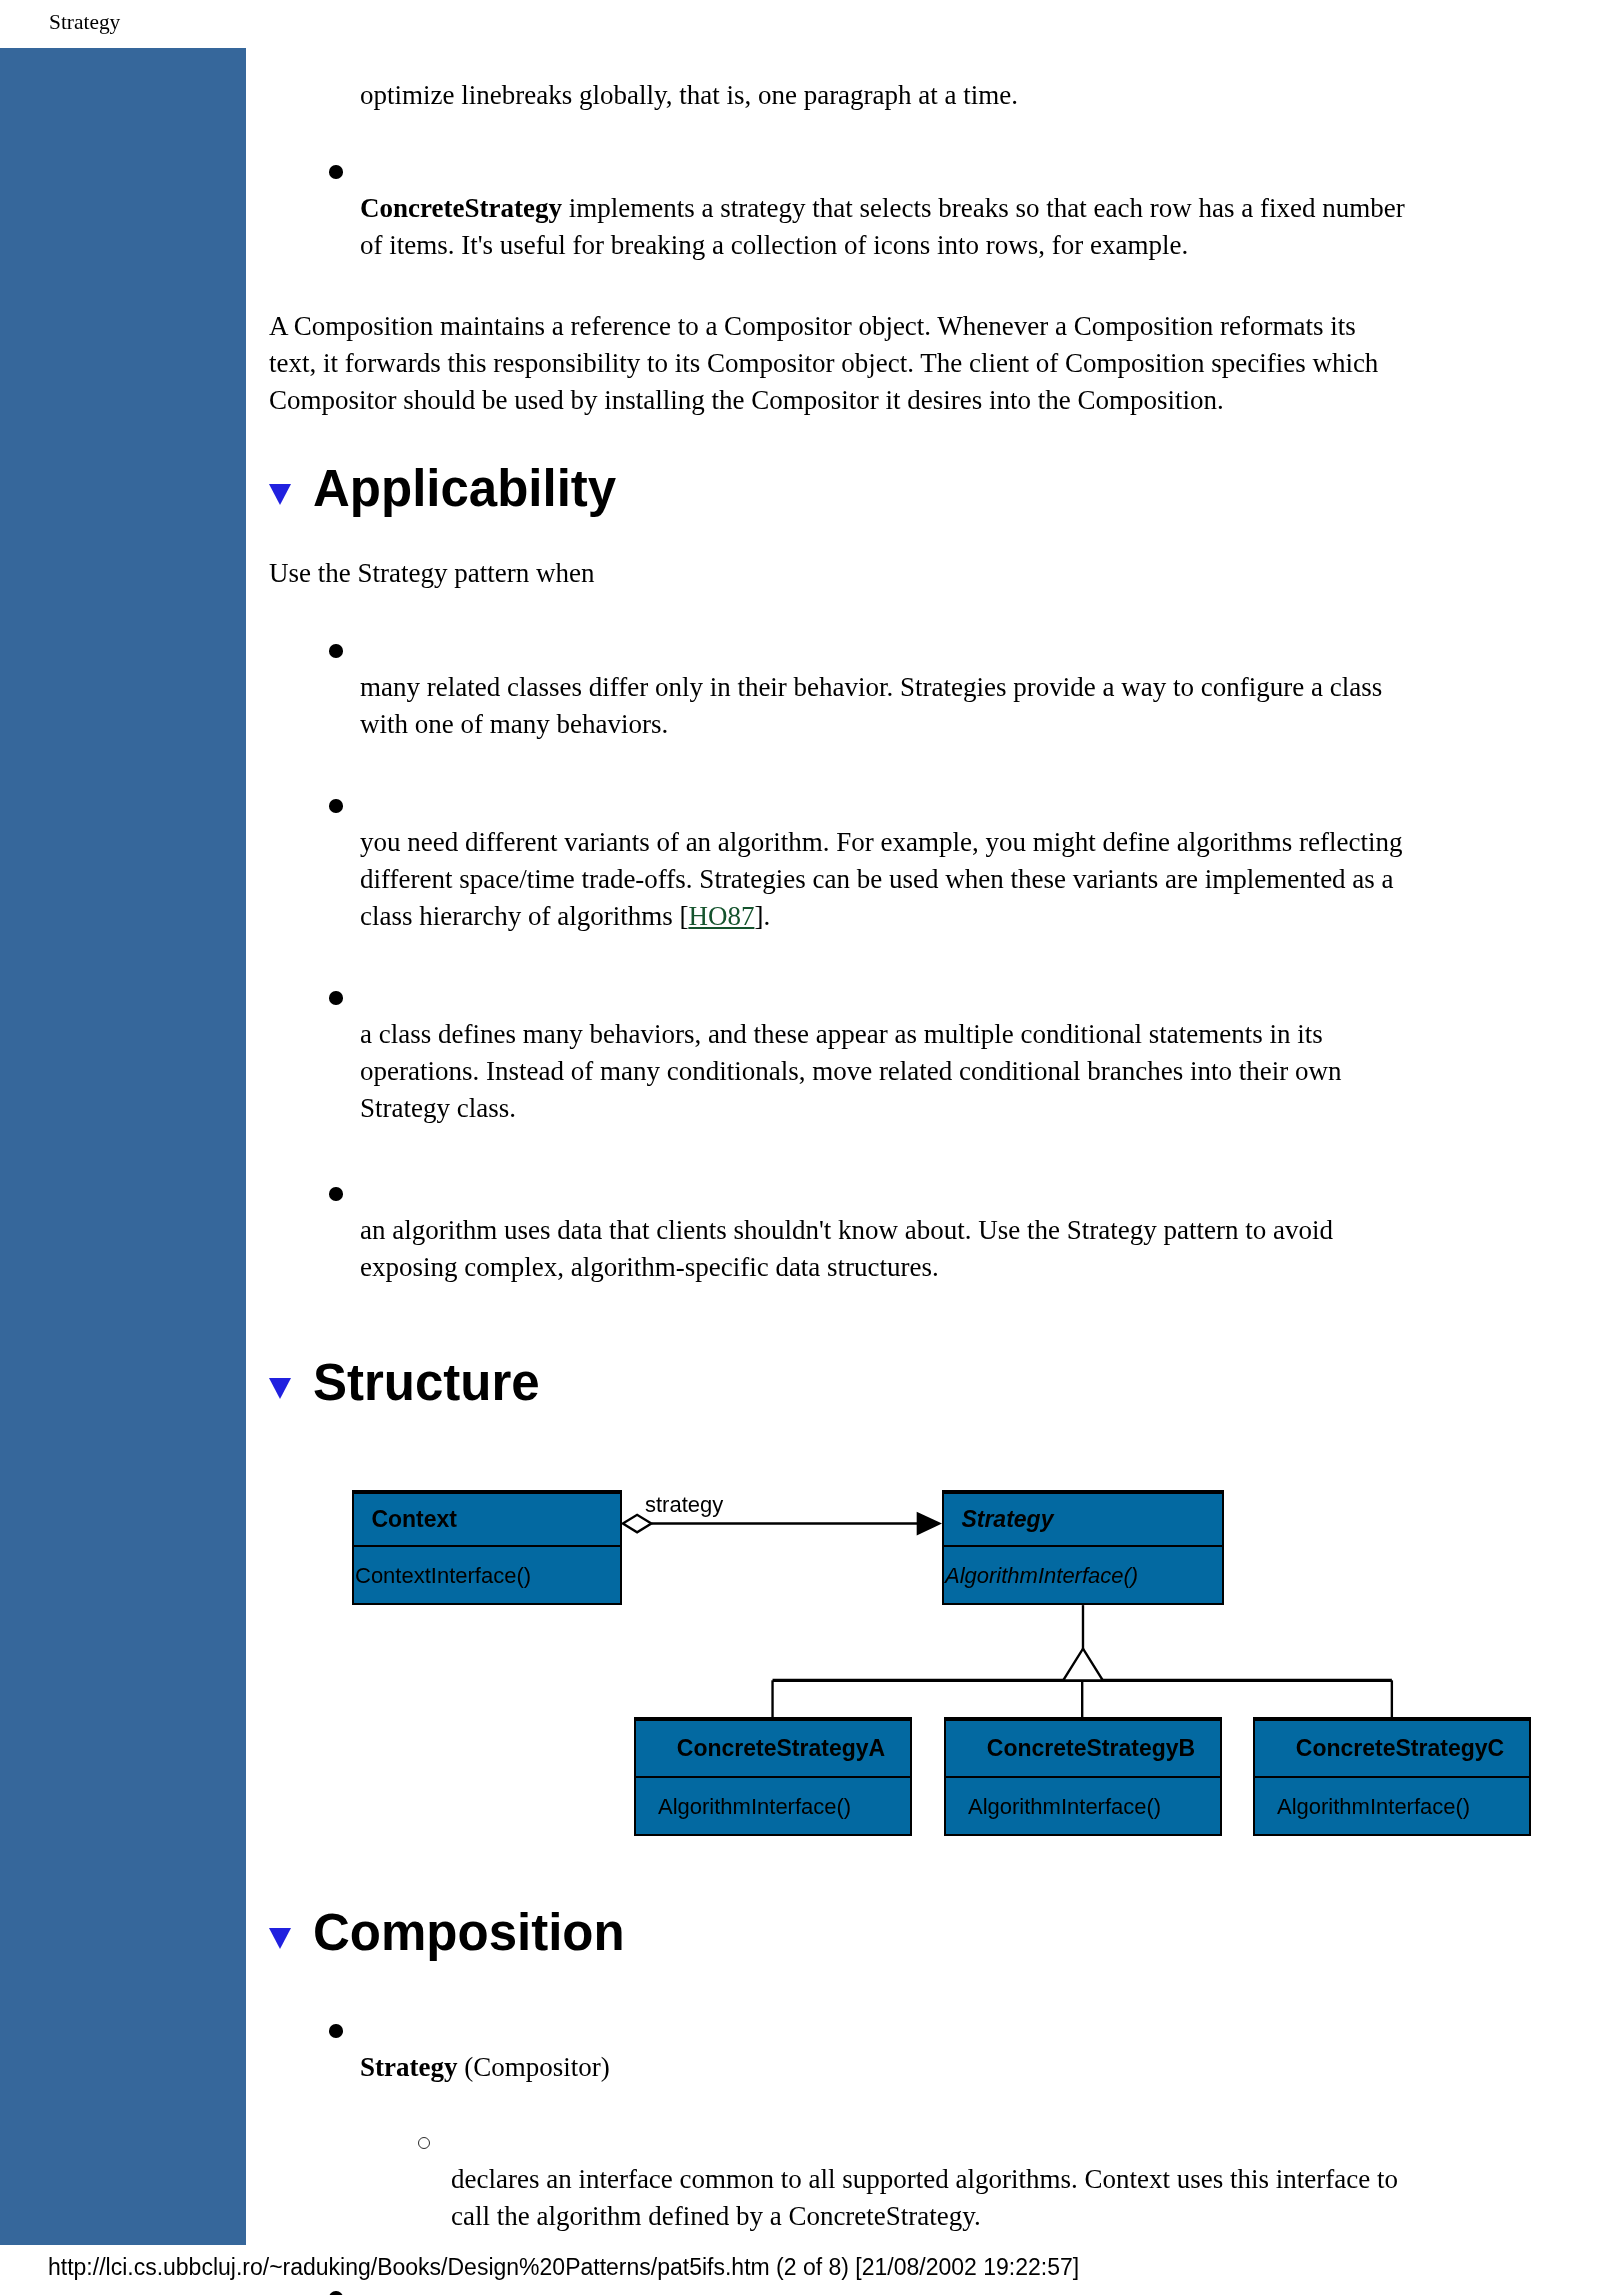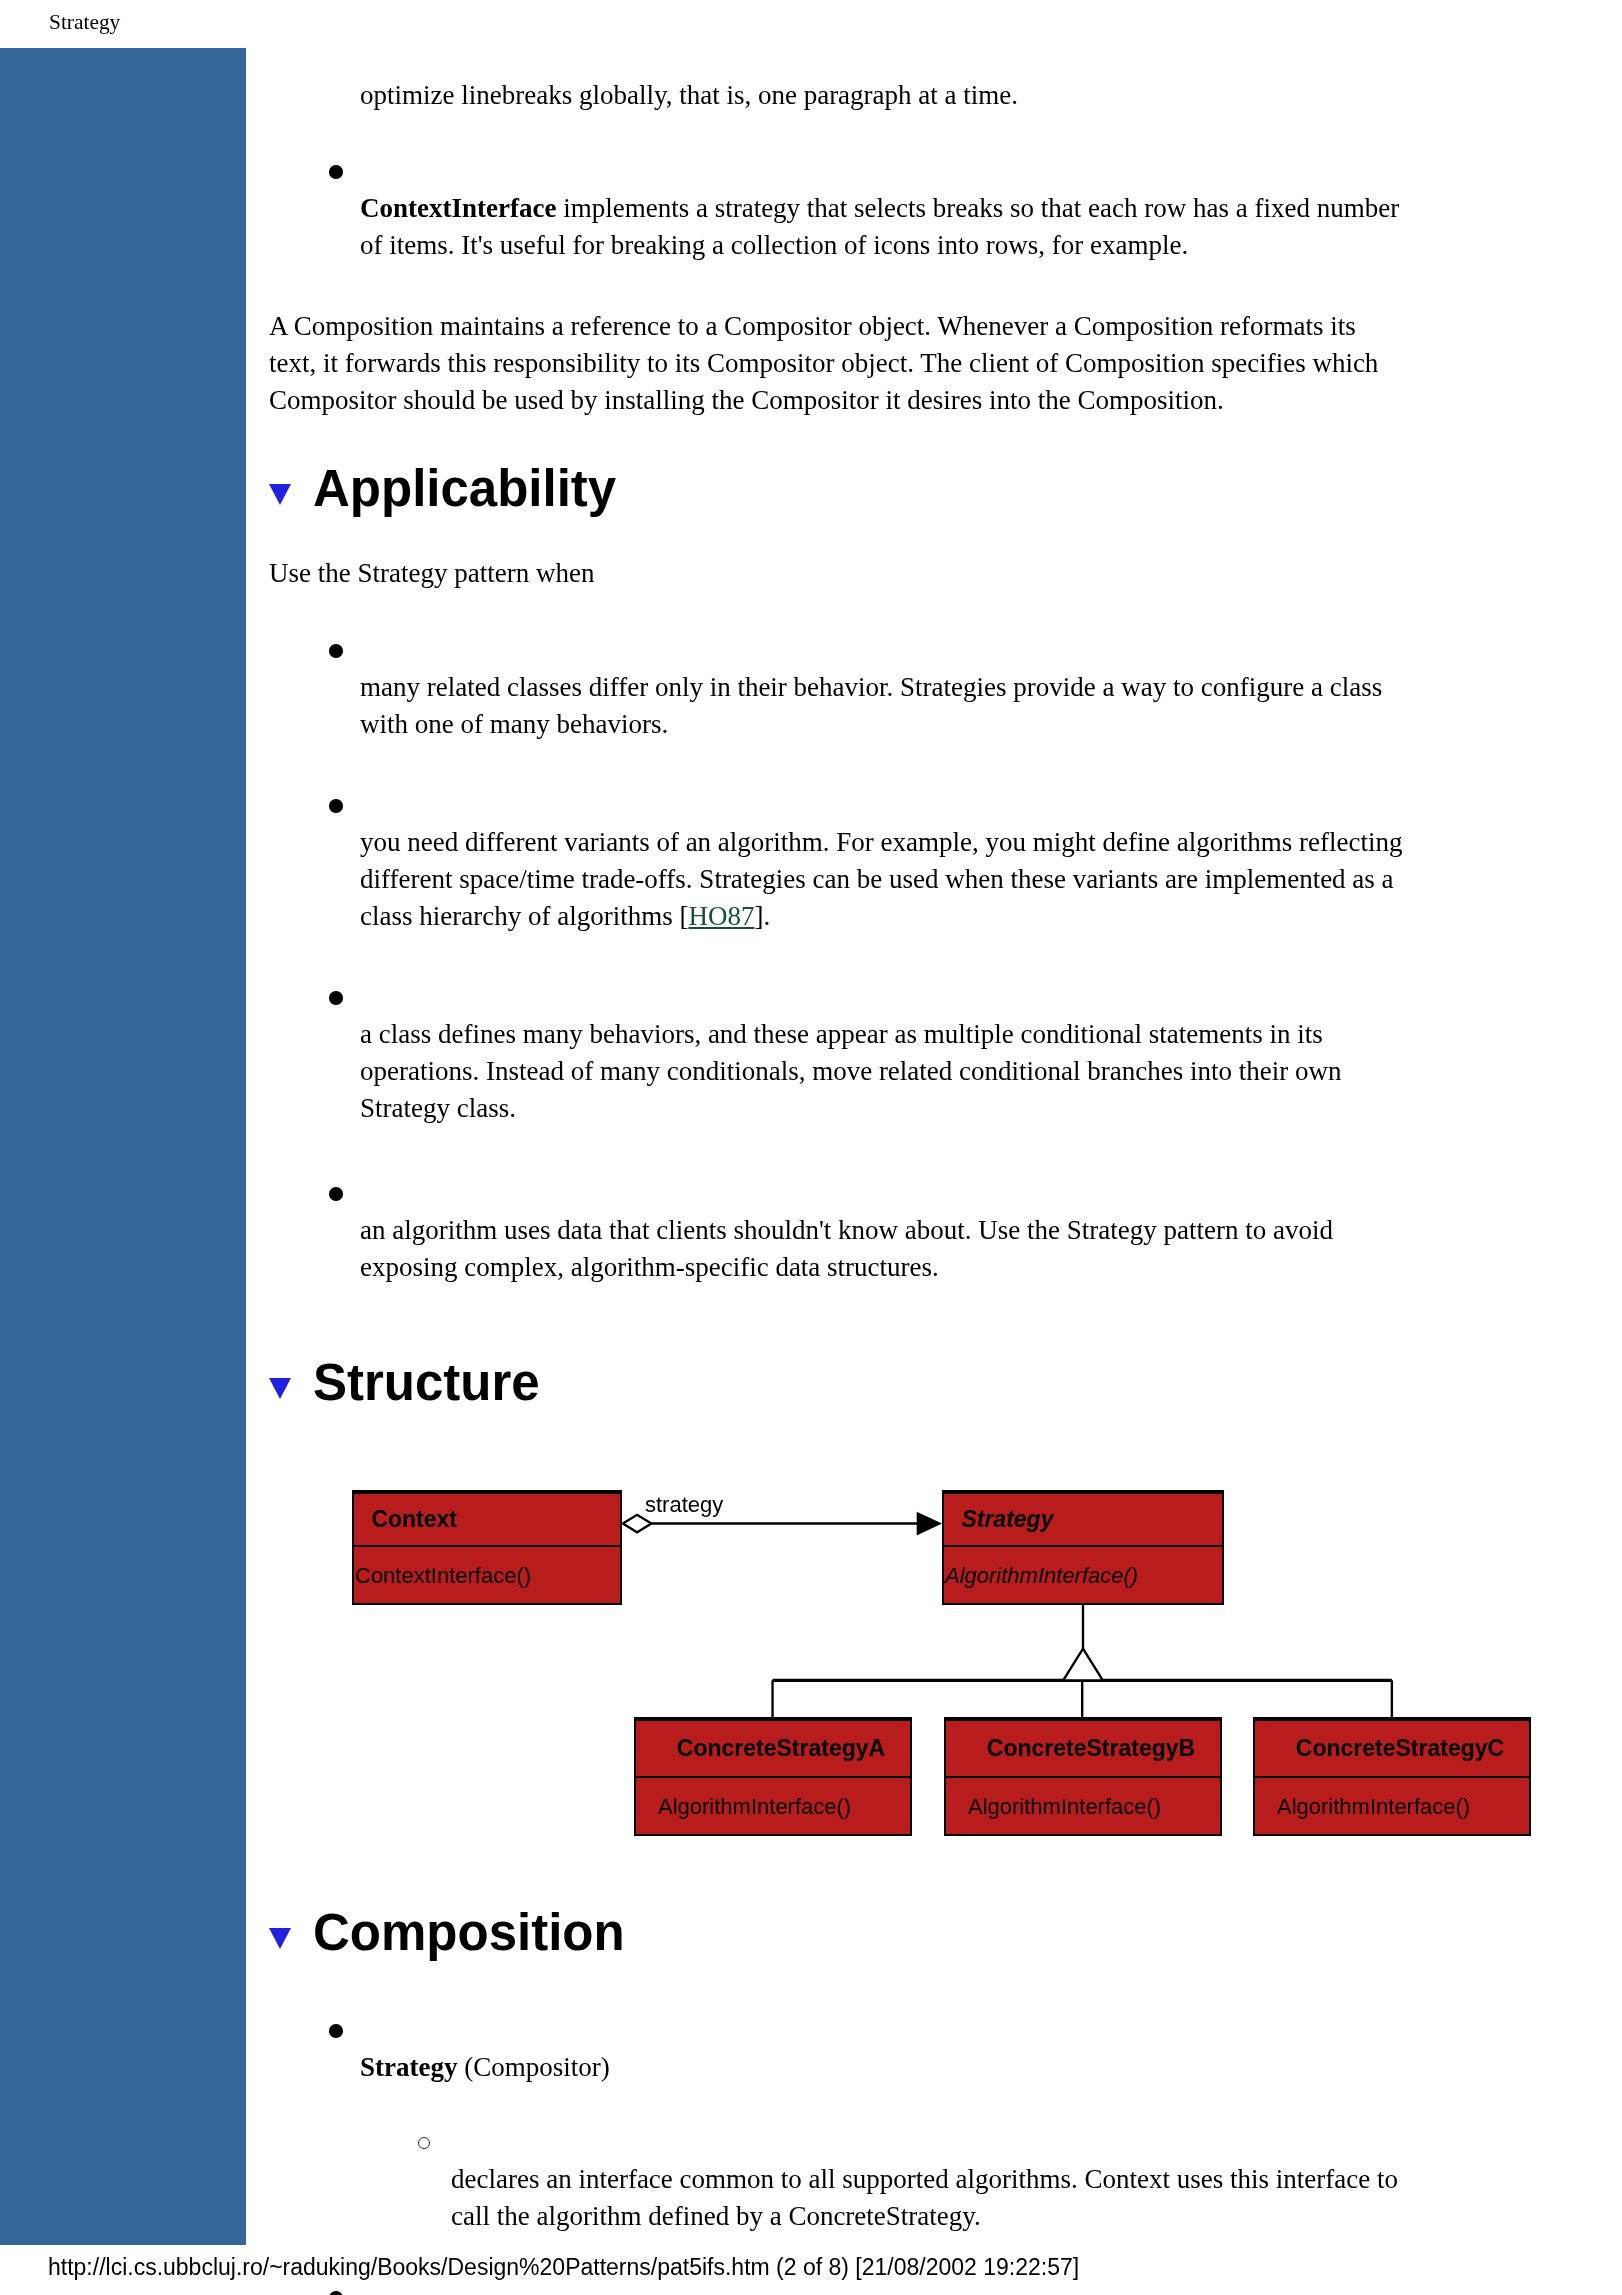--- a/index.html
+++ b/index.html
@@ -42,21 +42,21 @@
     font-family:"Liberation Sans", sans-serif; font-weight:bold;
     font-size:51px; line-height:51px; margin-left:22px;
   }
   a.doc-link { color:#14532d; text-decoration:underline; }
 
   
   .diagram { position:relative; margin-left:83px; width:1184px; height:349px;
     font-family:"Liberation Sans", sans-serif; }
   .svg-layer { position:absolute; left:0; top:0; }
   .uml-box {
-    position:absolute; background:#b91c1c; display:flex; flex-direction:column;
+    position:absolute; background:#0369a1; display:flex; flex-direction:column;
     border:2.4px solid #000; border-top-width:4px; box-sizing:border-box;
   }
   .uml-title {
     flex:none; border-bottom:2.4px solid #000; display:flex; align-items:center;
     font-weight:bold; font-size:23px; padding-left:17.4px;
   }
   .uml-method { flex:1; display:flex; align-items:center; font-size:22px; padding-left:1px; }
   .it { font-style:italic; }
   .box-context  { left:0;     top:0;     width:270px; height:115px; }
   .box-strategy { left:590px; top:0;     width:282px; height:115px; }
@@ -80,21 +80,21 @@
 
   <div class="running-header">Strategy</div>
 
   <div class="sidebar"></div>
 
   <div class="content">
 
     <div class="para pre indent1" style="margin-top:0">optimize linebreaks globally, that is, one paragraph at a time.</div>
 
     <div class="bullet1 pre" style="margin-top:39px">
-      <span class="disc"></span><span class="lead-bold">ContextInterface</span><span> implements a strategy that selects breaks so that each row has a fixed number
+      <span class="disc"></span><span class="lead-bold">ConcreteStrategy</span><span> implements a strategy that selects breaks so that each row has a fixed number
 of items. It's useful for breaking a collection of icons into rows, for example.</span>
     </div>
 
     <div class="para pre" style="margin-top:44px">A Composition maintains a reference to a Compositor object. Whenever a Composition reformats its
 text, it forwards this responsibility to its Compositor object. The client of Composition specifies which
 Compositor should be used by installing the Compositor it desires into the Composition.</div>
 
     <div class="h-row" style="margin-top:44px">
       <span class="tri"></span>
       <span class="h-text">Applicability</span>

